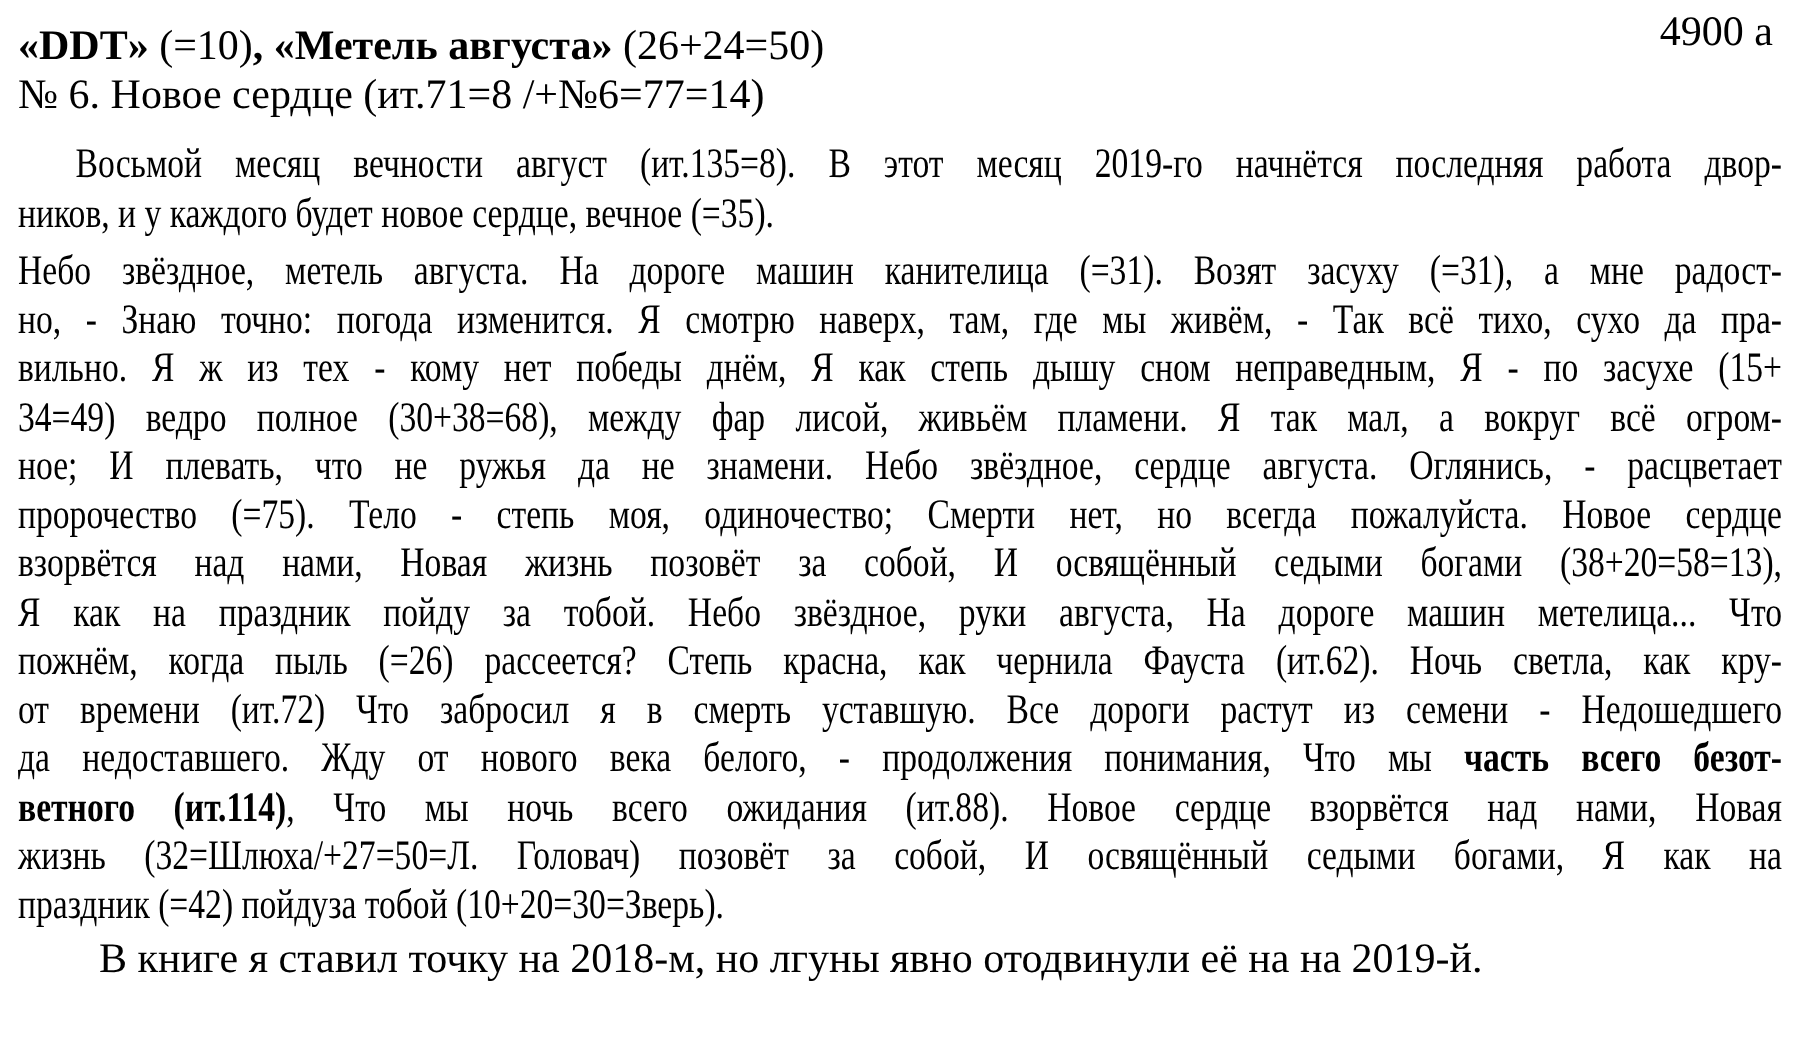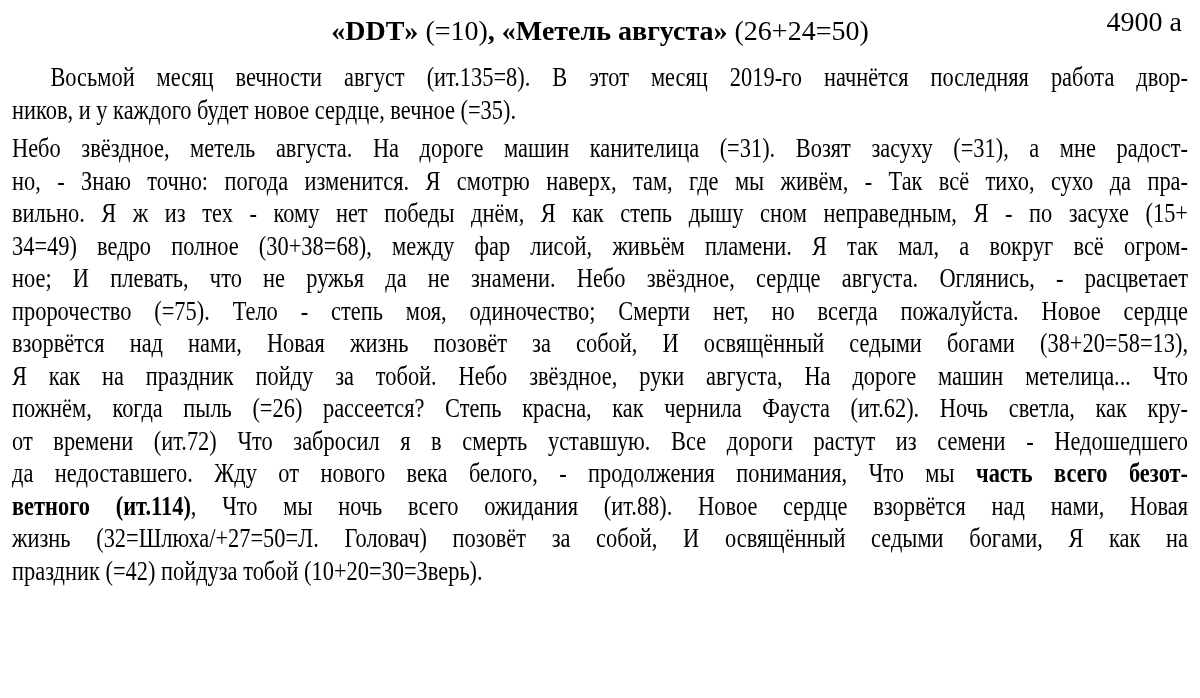--- a/index.html
+++ b/index.html
@@ -20,21 +20,20 @@
   .corner {
     position: absolute;
     top: 6px; right: 18px;
     font-size: 28px; line-height: 32px;
   }
   .header { margin-bottom: 14px; }
   .title, .hline {
     font-size: 28px;
     line-height: 33px;
     white-space: nowrap;
-    text-align: center;
   }
   .title b { font-weight: bold; }
   
   .condensed {
     width: 1470px;
     transform: scaleX(0.8);
     transform-origin: 0 0;
   }
   .tline {
     font-size: 28px;
@@ -55,20 +54,21 @@
 </style>
 </head>
 <body>
 
 <div class="page">
 
   <div class="corner">4900 а</div>
 
   <div class="header">
     <div class="title"><b>«DDT»</b><span> (=10)</span><b>, </b><b>«Метель августа»</b><span> (26+24=50)</span></div>
+    <div class="hline">№ 6. Новое сердце (ит.71=8 /+№6=77=14)</div>
   </div>
 
   <div class="para condensed intro">
       <div class="tline jline indent"><span>Восьмой месяц вечности август (ит.135=8). В этот месяц 2019-го начнётся последняя работа двор-</span></div>
       <div class="tline"><span>ников, и у каждого будет новое сердце, вечное (=35).</span></div>
     </div>
 
   <div class="para condensed lyrics">
       <div class="tline jline"><span>Небо звёздное, метель августа. На дороге машин канителица (=31). Возят засуху (=31), а мне радост-</span></div>
       <div class="tline jline"><span>но, - Знаю точно: погода изменится. Я смотрю наверх, там, где мы живём, - Так всё тихо, сухо да пра-</span></div>
@@ -79,14 +79,15 @@
       <div class="tline jline"><span>взорвётся над нами, Новая жизнь позовёт за собой, И освящённый седыми богами (38+20=58=13),</span></div>
       <div class="tline jline"><span>Я как на праздник пойду за тобой. Небо звёздное, руки августа, На дороге машин метелица... Что</span></div>
       <div class="tline jline"><span>пожнём, когда пыль (=26) рассеется? Степь красна, как чернила Фауста (ит.62). Ночь светла, как кру-</span></div>
       <div class="tline jline"><span>от времени (ит.72) Что забросил я в смерть уставшую. Все дороги растут из семени - Недошедшего</span></div>
       <div class="tline jline"><span>да недоставшего. Жду от нового века белого, - продолжения понимания, Что мы </span><b>часть всего безот-</b></div>
       <div class="tline jline"><b>ветного (ит.114)</b><span>, Что мы ночь всего ожидания (ит.88). Новое сердце взорвётся над нами, Новая</span></div>
       <div class="tline jline"><span>жизнь (32=Шлюха/+27=50=Л. Головач) позовёт за собой, И освящённый седыми богами, Я как на</span></div>
       <div class="tline"><span>праздник (=42) пойдуза тобой (10+20=30=Зверь).</span></div>
     </div>
 
+  <div class="closing">В книге я ставил точку на 2018-м, но лгуны явно отодвинули её на на 2019-й.</div>
 
 </div>
 
 </body></html>

